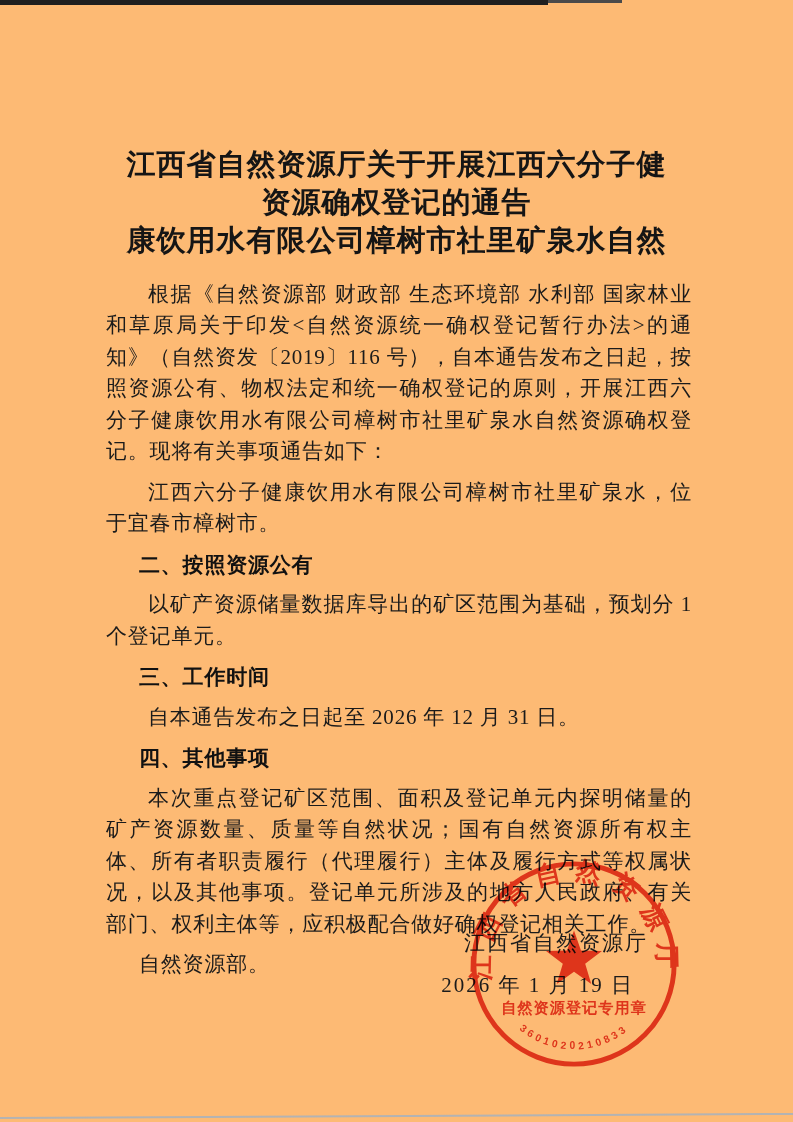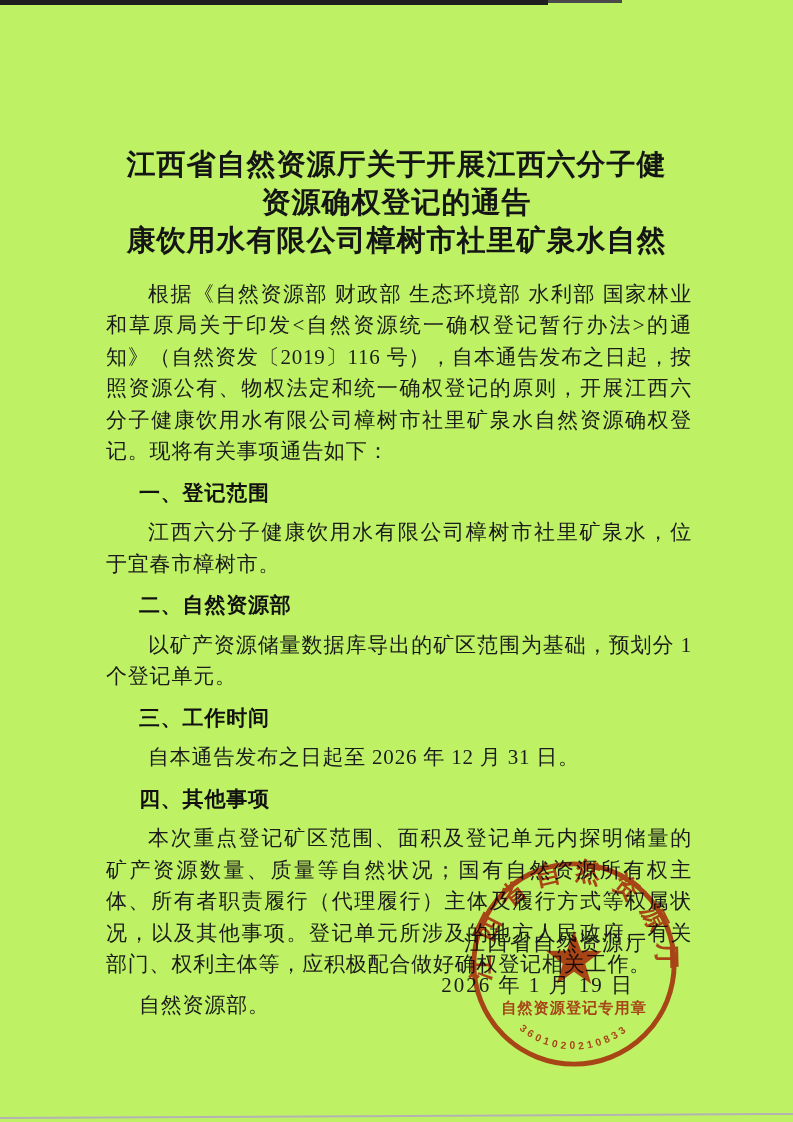--- a/index.html
+++ b/index.html
@@ -1,17 +1,17 @@
 <!DOCTYPE html>
 <html><head>
 <meta charset="utf-8">
 <style>
   html,body{margin:0;padding:0;background:#ffffff;}
   .page{
-    position:relative;width:793px;height:1122px;background:#bef264;
+    position:relative;width:793px;height:1122px;background:#fdba74;
     overflow:hidden;color:#1b1b1b;
     font-family:"Liberation Serif","DejaVu Serif",serif;
   }
   .artifact-top{position:absolute;top:0;left:0;height:5px;width:548px;background:#1f1f1f;}
   .artifact-top-tail{position:absolute;top:0;left:548px;height:3px;width:74px;background:#4a4a4a;}
   .artifact-bottom{position:absolute;bottom:5px;left:-4px;width:801px;height:2px;background:#b3b3b3;transform:rotate(-0.3deg);}
   .doc-title{
     padding-top:126px;text-align:center;
     font-family:"Liberation Sans","DejaVu Sans",sans-serif;
     font-weight:700;font-size:29px;line-height:38px;letter-spacing:1px;color:#151515;
@@ -49,24 +49,23 @@
 
   <h1 class="doc-title">
     <span>江西省自然资源厅关于开展江西六分子健</span>
     <span>资源确权登记的通告</span>
     <span>康饮用水有限公司樟树市社里矿泉水自然</span>
   </h1>
 
   <div class="content">
     <p class="para">根据《自然资源部 财政部 生态环境部 水利部 国家林业和草原局关于印发&lt;自然资源统一确权登记暂行办法&gt;的通知》（自然资发〔2019〕116 号），自本通告发布之日起，按照资源公有、物权法定和统一确权登记的原则，开展江西六分子健康饮用水有限公司樟树市社里矿泉水自然资源确权登记。现将有关事项通告如下：</p>
 
-    <h2 class="sec-heading">一、登记范围</h2>
     <p class="para">江西六分子健康饮用水有限公司樟树市社里矿泉水，位于宜春市樟树市。</p>
 
-    <h2 class="sec-heading">二、自然资源部</h2>
+    <h2 class="sec-heading">二、按照资源公有</h2>
     <p class="para">以矿产资源储量数据库导出的矿区范围为基础，预划分 1 个登记单元。</p>
 
     <h2 class="sec-heading">三、工作时间</h2>
     <p class="para">自本通告发布之日起至 2026 年 12 月 31 日。</p>
 
     <h2 class="sec-heading">四、其他事项</h2>
     <p class="para">本次重点登记矿区范围、面积及登记单元内探明储量的矿产资源数量、质量等自然状况；国有自然资源所有权主体、所有者职责履行（代理履行）主体及履行方式等权属状况，以及其他事项。登记单元所涉及的地方人民政府、有关部门、权利主体等，应积极配合做好确权登记相关工作。</p>
 
     <p class="closing">自然资源部。</p>
   </div>

